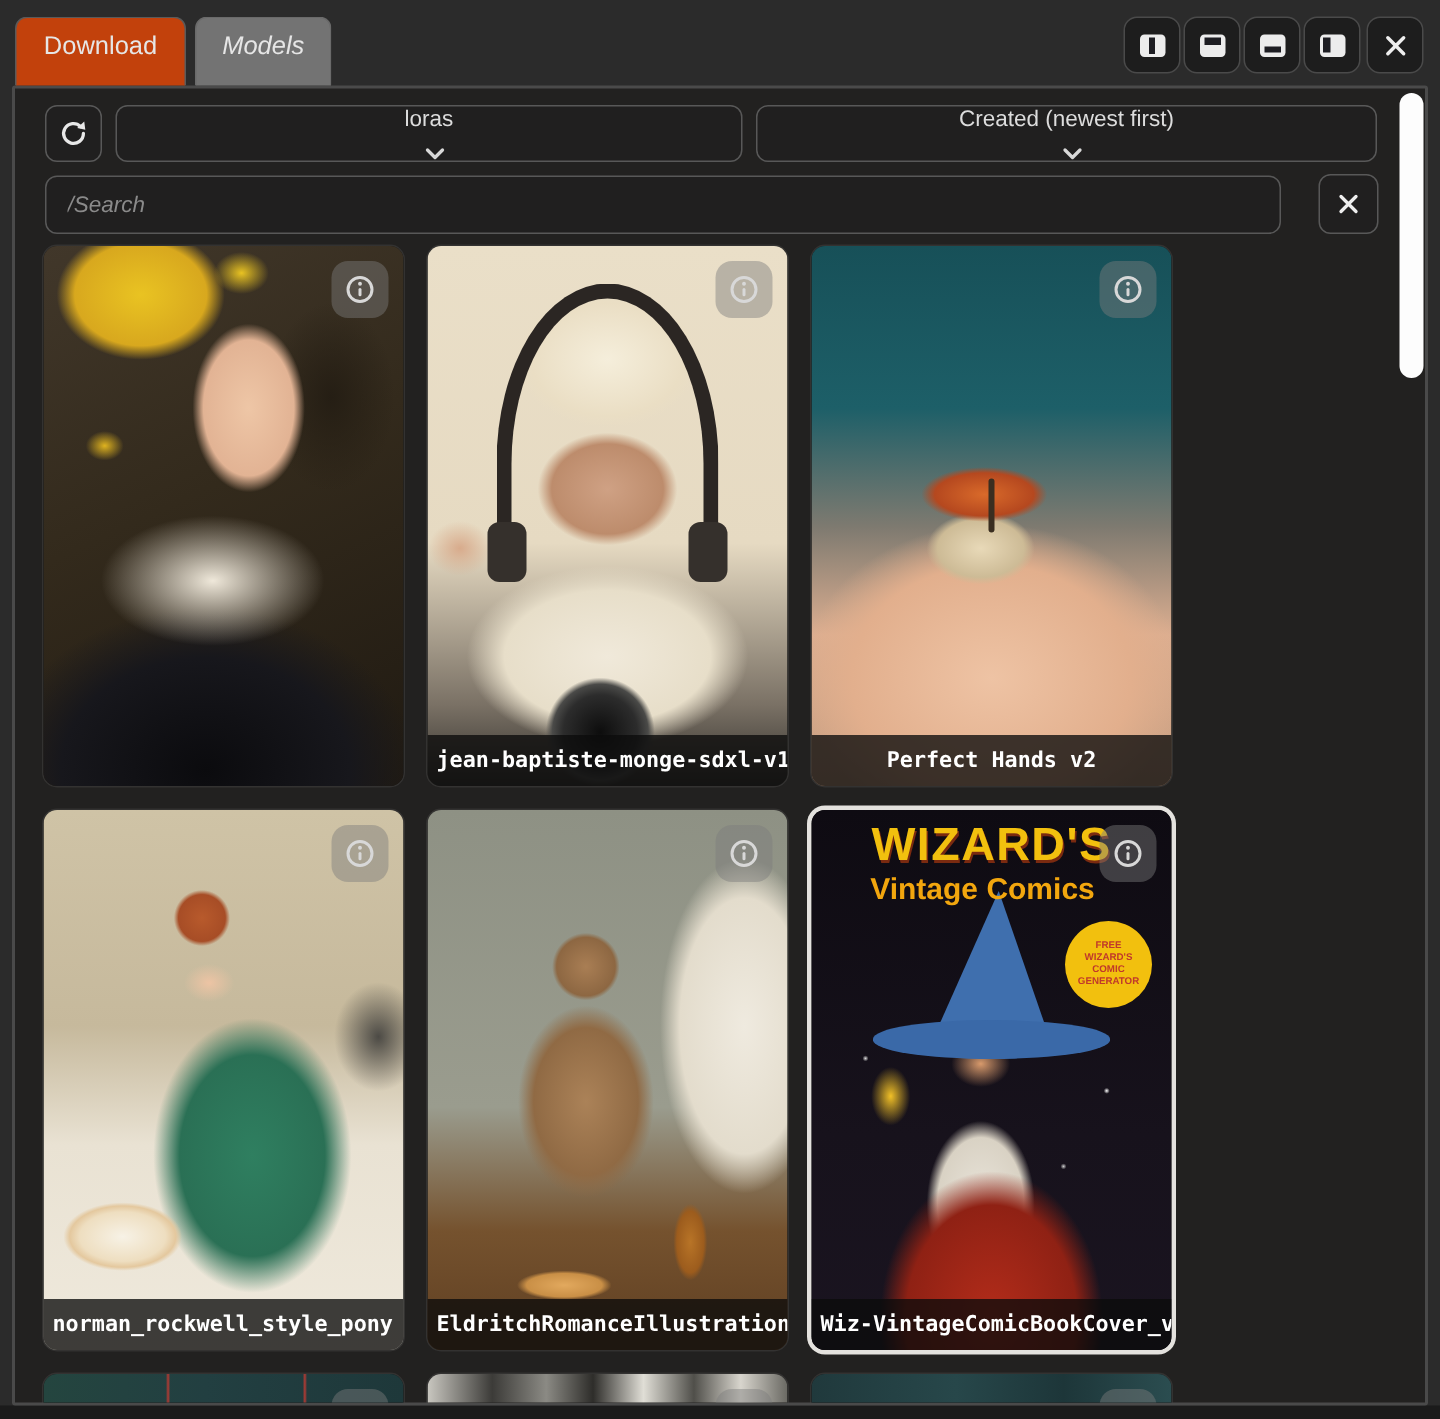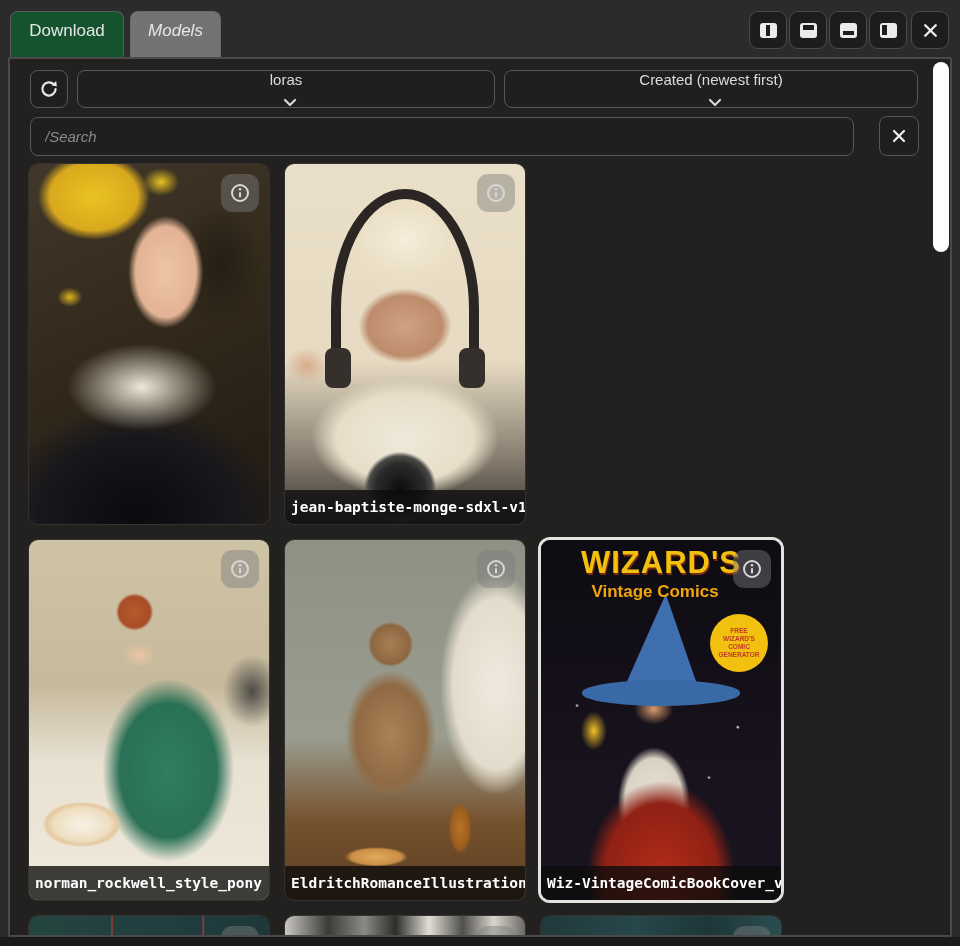--- a/index.html
+++ b/index.html
@@ -1,21 +1,21 @@
 <!DOCTYPE html>
 <html><head>
 <meta charset="utf-8">
 <style>
   * { margin:0; padding:0; box-sizing:border-box; }
   html,body { width:960px; height:946px; background:#2b2b2b; font-family:"Liberation Sans", sans-serif; overflow:hidden; }
   .app { position:relative; width:960px; height:946px; }
 
   
   .tab { position:absolute; top:11px; height:46px; border:1px solid #5a5a5a; border-bottom:none;
-         border-radius:8px 8px 0 0; background:#14532d; color:#e6e6e6; font-size:17px;
+         border-radius:8px 8px 0 0; background:#c2410c; color:#e6e6e6; font-size:17px;
          display:flex; align-items:flex-start; justify-content:center; padding-top:9px; cursor:pointer; z-index:3; }
   .tab.active { background:#737373; border-color:#6a6a6a;font-style:italic; }
 
   .winbtn { position:absolute; top:11px; width:38px; height:38px; border:1px solid #4a4a4a; border-radius:9px;
             background:#1d1d1d; display:flex; align-items:center; justify-content:center; cursor:pointer; z-index:3; }
   .wicon { position:relative; width:17px; height:15px; background:#ececec; border-radius:3px; display:block; }
   .wicon i { position:absolute; background:#1d1d22; display:block; }
   .wicon.split-v i   { left:6.5px; top:2px; bottom:2px; width:4px; }
   .wicon.pane-top i  { left:3px; right:3px; top:2.5px; height:4.5px; }
   .wicon.pane-bot i  { left:3px; right:3px; bottom:2.5px; height:4.5px; }
@@ -104,21 +104,21 @@
     radial-gradient(circle 2px at 70% 66%, #cccccc 0%, rgba(0,0,0,0) 100%),
     radial-gradient(ellipse 95px 125px at 50% 94%, #b32c1a 0%, #8f2114 60%, rgba(0,0,0,0) 78%),
     radial-gradient(ellipse 48px 74px at 47% 73%, #e9e4da 0%, #d9d2c4 60%, rgba(0,0,0,0) 75%),
     radial-gradient(ellipse 28px 22px at 47% 47%, #d89a6c 0%, rgba(0,0,0,0) 70%),
     radial-gradient(ellipse 20px 30px at 22% 53%, #f1c027 0%, rgba(0,0,0,0) 65%),
     linear-gradient(180deg, #0e0b12 0%, #17121c 60%, #1a1420 100%); }
   .wz-hat  { position:absolute; left:30%; top:15%; width:40%; height:27%; background:#3f6fae; clip-path:polygon(55% 0, 90% 100%, 10% 100%); }
   .wz-brim { position:absolute; left:17%; top:39%; width:66%; height:7%; background:#3a69a8; border-radius:50%; }
   .wz-title { position:absolute; left:0; right:0; top:5px; text-align:center; color:#f2c00e;
               font-size:31px; font-weight:bold; letter-spacing:1px; text-shadow:1px 2px 0 #7a2a10; }
-  .wz-sub   { position:absolute; left:0; right:12px; top:42px; text-align:center; color:#f2a60e; font-size:17px; font-weight:bold; }
+  .wz-sub   { position:absolute; left:0; right:12px; top:42px; text-align:center; color:#f2a60e; font-size:20px; font-weight:bold; }
   .wz-badge { position:absolute; right:13px; top:74px; width:58px; height:58px; border-radius:50%; background:#f2c00e;
               color:#c0392b; font-size:6.5px; font-weight:bold; line-height:1.2; text-align:center;
               display:flex; align-items:center; justify-content:center; padding:5px; }
 
   .art-7 { background:
     radial-gradient(ellipse 30px 22px at 7% 60%, #9fb3ae 0%, rgba(0,0,0,0) 70%),
     radial-gradient(ellipse 40px 20px at 92% 45%, #7e958f 0%, rgba(0,0,0,0) 70%),
     linear-gradient(90deg, rgba(0,0,0,0) 34%, #b23a33 34.6%, rgba(0,0,0,0) 35.2%),
     linear-gradient(90deg, rgba(0,0,0,0) 72%, #b23a33 72.6%, rgba(0,0,0,0) 73.2%),
     linear-gradient(90deg, #24453f 0%, #223f41 45%, #1e383a 100%); }
@@ -218,20 +218,33 @@
       <button class="info-btn">
         <svg width="22" height="22" viewBox="0 0 22 22">
           <circle cx="11" cy="11" r="8" fill="none" stroke="#d8d8d8" stroke-width="2"></circle>
           <rect x="10" y="10" width="2" height="5.5" rx="1" fill="#d8d8d8"></rect>
             <circle cx="11" cy="7.2" r="1.3" fill="#d8d8d8"></circle>
         </svg>
       </button>
       <div class="card-title clip">jean-baptiste-monge-sdxl-v1</div>
     </div>
 
+    <div class="card" style="left:531px; top:105px;">
+      <div class="art art-3">
+          <div class="bf-body"></div>
+        </div>
+      <button class="info-btn">
+        <svg width="22" height="22" viewBox="0 0 22 22">
+          <circle cx="11" cy="11" r="8" fill="none" stroke="#d8d8d8" stroke-width="2"></circle>
+          <rect x="10" y="10" width="2" height="5.5" rx="1" fill="#d8d8d8"></rect>
+            <circle cx="11" cy="7.2" r="1.3" fill="#d8d8d8"></circle>
+        </svg>
+      </button>
+      <div class="card-title">Perfect Hands v2</div>
+    </div>
 
     <div class="card" style="left:19px; top:481px;">
       <div class="art art-4"></div>
       <button class="info-btn">
         <svg width="22" height="22" viewBox="0 0 22 22">
           <circle cx="11" cy="11" r="8" fill="none" stroke="#d8d8d8" stroke-width="2"></circle>
           <rect x="10" y="10" width="2" height="5.5" rx="1" fill="#d8d8d8"></rect>
             <circle cx="11" cy="7.2" r="1.3" fill="#d8d8d8"></circle>
         </svg>
       </button>

